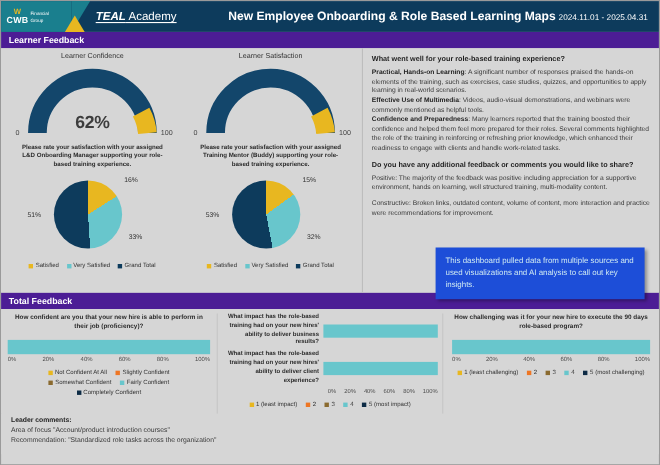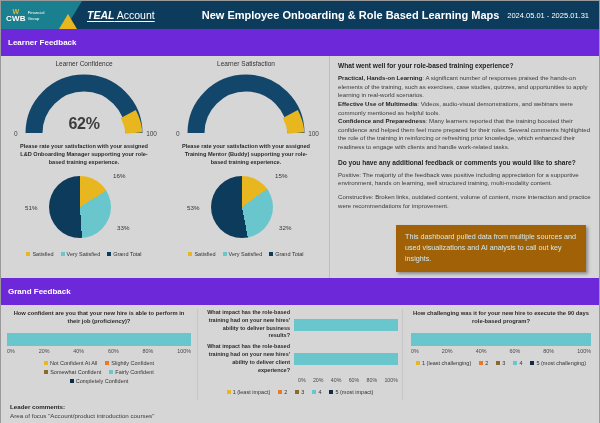--- a/index.html
+++ b/index.html
@@ -72,22 +72,22 @@
     font-size: 11px; font-weight: bold; color: #ffffff;
     white-space: nowrap;
   }
   .header-date {
     margin-left: auto; margin-right: 10px;
     font-size: 7.5px; color: #ffffff; white-space: nowrap;
   }
 
   
   .section-bar {
-    height: 27px;
-    background: #6d28d9;
+    height: 15px;
+    background: #4c1d95;
     display: flex; align-items: center;
     padding-left: 7px;
   }
   .section-bar .title {
     font-size: 8px; font-weight: bold; color: #ffffff;
   }
 
   
   #learner-body {
     display: flex;
@@ -166,21 +166,21 @@
   .q-head2 {
     font-size: 6.6px; font-weight: bold; color: #1f1f1f;
     margin-top: 7px; margin-bottom: 5px;
   }
 
   
   #callout {
     position: absolute;
     left: 395px; top: 224px;
     width: 190px;
-    background: #a16207;
+    background: #1d4ed8;
     padding: 7px 9px 8px 9px;
     box-shadow: 2px 2px 3px rgba(0,0,0,.35);
     z-index: 30;
   }
   #callout .ct {
     font-size: 7.2px; color: #cfe9f2; line-height: 1.5;
   }
 
   
   #leader-body {
@@ -252,25 +252,25 @@
         <div>
           <div class="logo-fin">Financial</div>
           <div class="logo-fin">Group</div>
         </div>
       </div>
     </div>
     <div class="logo-tri"></div>
     <div class="logo-tri2"></div>
 
     <div class="brand">
-      <b>TEAL</b><span class="reg"> Account</span>
+      <b>TEAL</b><span class="reg"> Academy</span>
     </div>
 
     <div class="header-title">New Employee Onboarding &amp; Role Based Learning Maps</div>
-    <div class="header-date">2024.05.01 - 2025.01.31</div>
+    <div class="header-date">2024.11.01 - 2025.04.31</div>
   </div>
 
   <div class="section-bar">
     <span class="title">Learner Feedback</span>
   </div>
 
   <div id="learner-body">
 
     <div class="learner-left">
 
@@ -373,21 +373,21 @@
       <div class="para">Positive: The majority of the feedback was positive including appreciation for a supportive environment, hands on learning, well structured training, multi-modality content.</div>
       <div class="para sp">Constructive: Broken links, outdated content, volume of content, more interaction and practice were recommendations for improvement.</div>
     </div>
   </div>
 
   <div id="callout">
     <div class="ct">This dashboard pulled data from multiple sources and used visualizations and AI analysis to call out key insights.</div>
   </div>
 
   <div class="section-bar">
-    <span class="title">Grand Feedback</span>
+    <span class="title">Total Feedback</span>
   </div>
 
   <div id="leader-body">
 
     <div class="lead-col c1">
       <div class="lead-q">How confident are you that your new hire is able to perform in their job (proficiency)?</div>
       <div class="hbar-track">
         <div class="hbar-fill" style="width:100%"></div>
       </div>
       <div class="axis">

